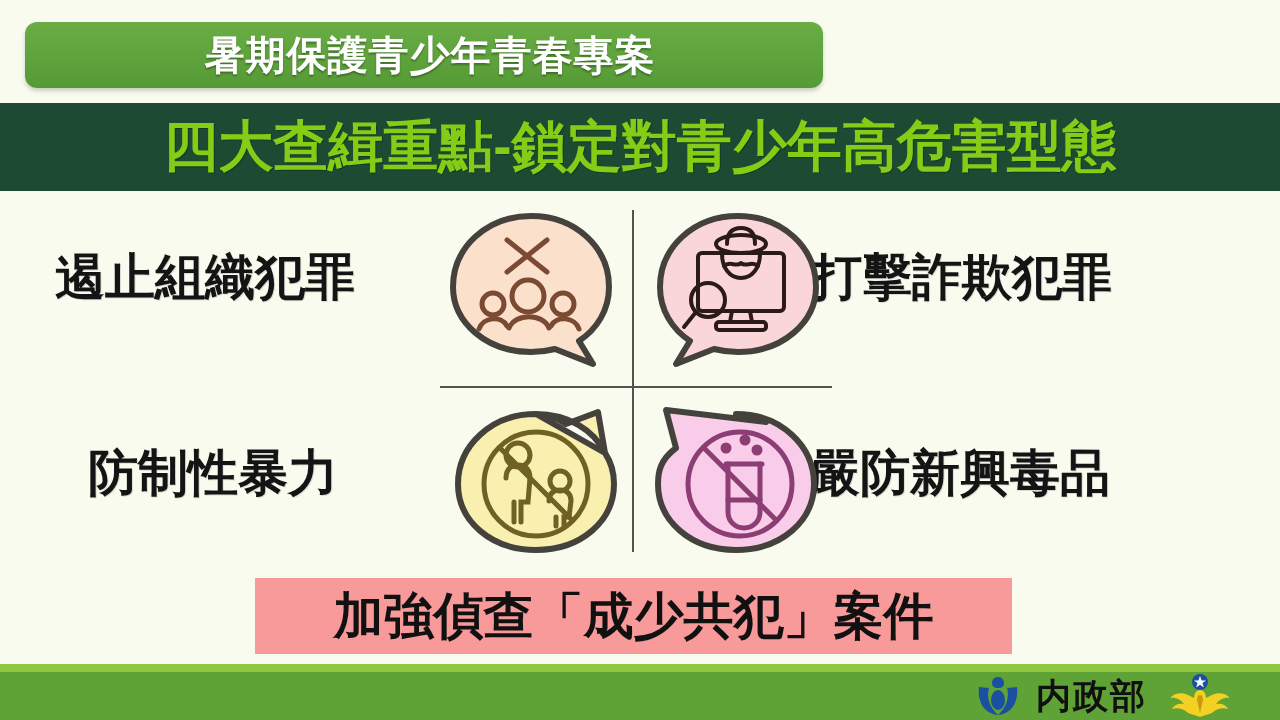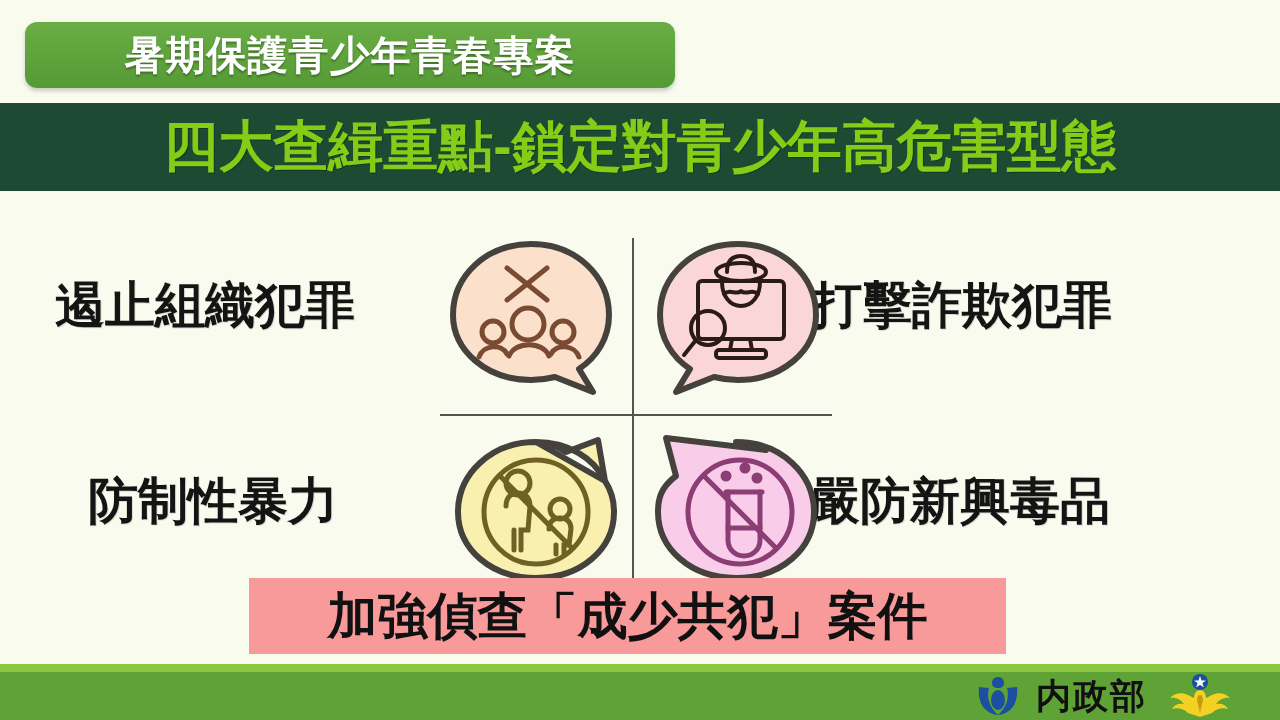--- a/index.html
+++ b/index.html
@@ -8,25 +8,25 @@
     width:1280px;height:720px;overflow:hidden;
     background:#f7faec;
     font-family:"Liberation Sans","DejaVu Sans",sans-serif;
     position:relative;
   }
   .slide{position:absolute;inset:0;background:#f8fbee;}
 
   
   .header-row{position:absolute;left:0;top:0;width:1280px;height:100px;}
   .badge-main{
-    position:absolute;left:25px;top:22px;width:650px;height:66px;
+    position:absolute;left:25px;top:22px;width:786px;height:66px;
     background:linear-gradient(#6aad45,#559a35);
     border-radius:12px;
     box-shadow:0 3px 4px rgba(0,0,0,.18);
-    display:flex;align-items:center;justify-content:center;
+    display:flex;align-items:center;justify-content:center;padding-left:12px;
   }
   .badge-main span{
     color:#ffffff;font-size:40px;font-weight:bold;letter-spacing:1px;
     text-shadow:0 2px 2px rgba(0,0,0,.30);
     white-space:nowrap;
   }
   .badge-sub{
     position:absolute;left:733px;top:26px;width:205px;height:60px;
     background:linear-gradient(#4195b6,#3b87a8);
     border-radius:16px;
@@ -45,21 +45,21 @@
     background:#1d4a33;
     display:flex;align-items:center;justify-content:center;
   }
   .title-band span{
     color:#84cc16;font-size:55px;font-weight:bold;letter-spacing:0px;
     white-space:nowrap;
     text-shadow:1px 1px 0 rgba(0,0,0,.25);
   }
 
   
-  .quad-area{position:absolute;left:0;top:210px;width:1162px;height:382px;font-family:Liberation Serif, serif;}
+  .quad-area{position:absolute;left:0;top:182px;width:1162px;height:382px;font-family:Liberation Serif, serif;}
 
   .divider-v{
     position:absolute;left:632px;top:28px;width:2px;height:342px;
     background:#55534f;
   }
   .divider-h{
     position:absolute;left:440px;top:400px;width:392px;height:2px;
     background:#55534f;
   }
   .divider-h{top:var(--dh,204px);}
@@ -79,21 +79,21 @@
   .bubble{position:absolute;width:176px;height:160px;}
   .bub-tl{left:443px;top:28px;}
   .bub-tr{left:650px;top:28px;}
   .bub-bl{left:448px;top:216px;}
   .bub-br{left:648px;top:216px;}
 
   .bubble svg{width:100%;height:100%;display:block;}
 
   
   .pink-banner{
-    position:absolute;left:249px;top:578px;width:757px;height:76px;
+    position:absolute;left:255px;top:578px;width:757px;height:76px;
     background:#f89a9a;
     display:flex;align-items:center;justify-content:center;
   }
   .pink-banner span{
     color:#111111;font-size:50px;font-weight:bold;white-space:nowrap;
     letter-spacing:0px;
   }
 
   
   .footer{position:absolute;left:0;top:664px;width:1280px;height:56px;}

